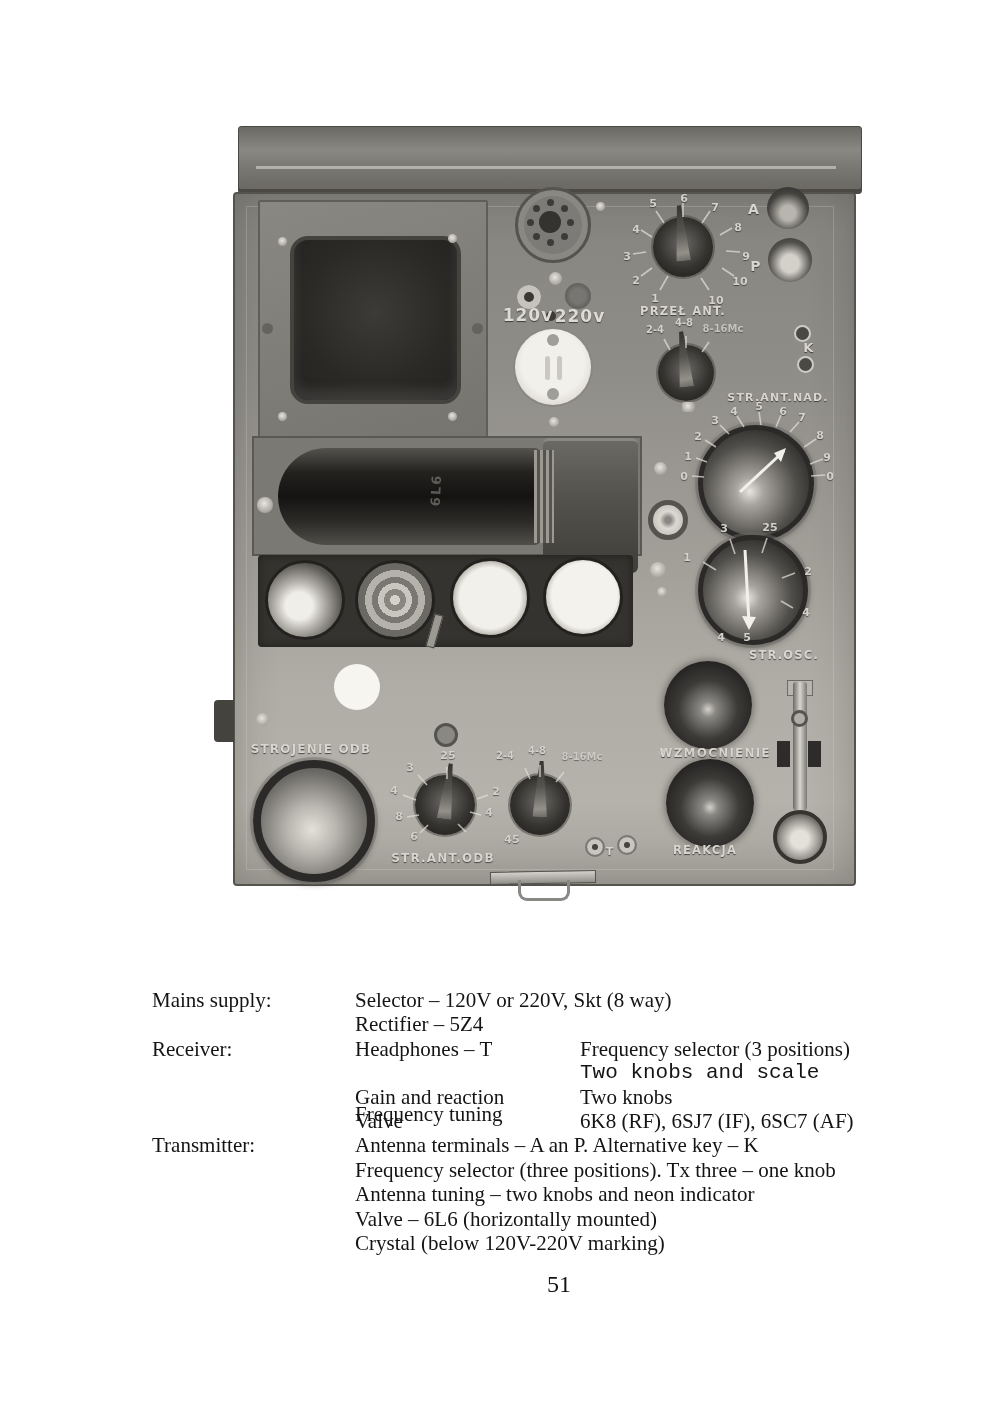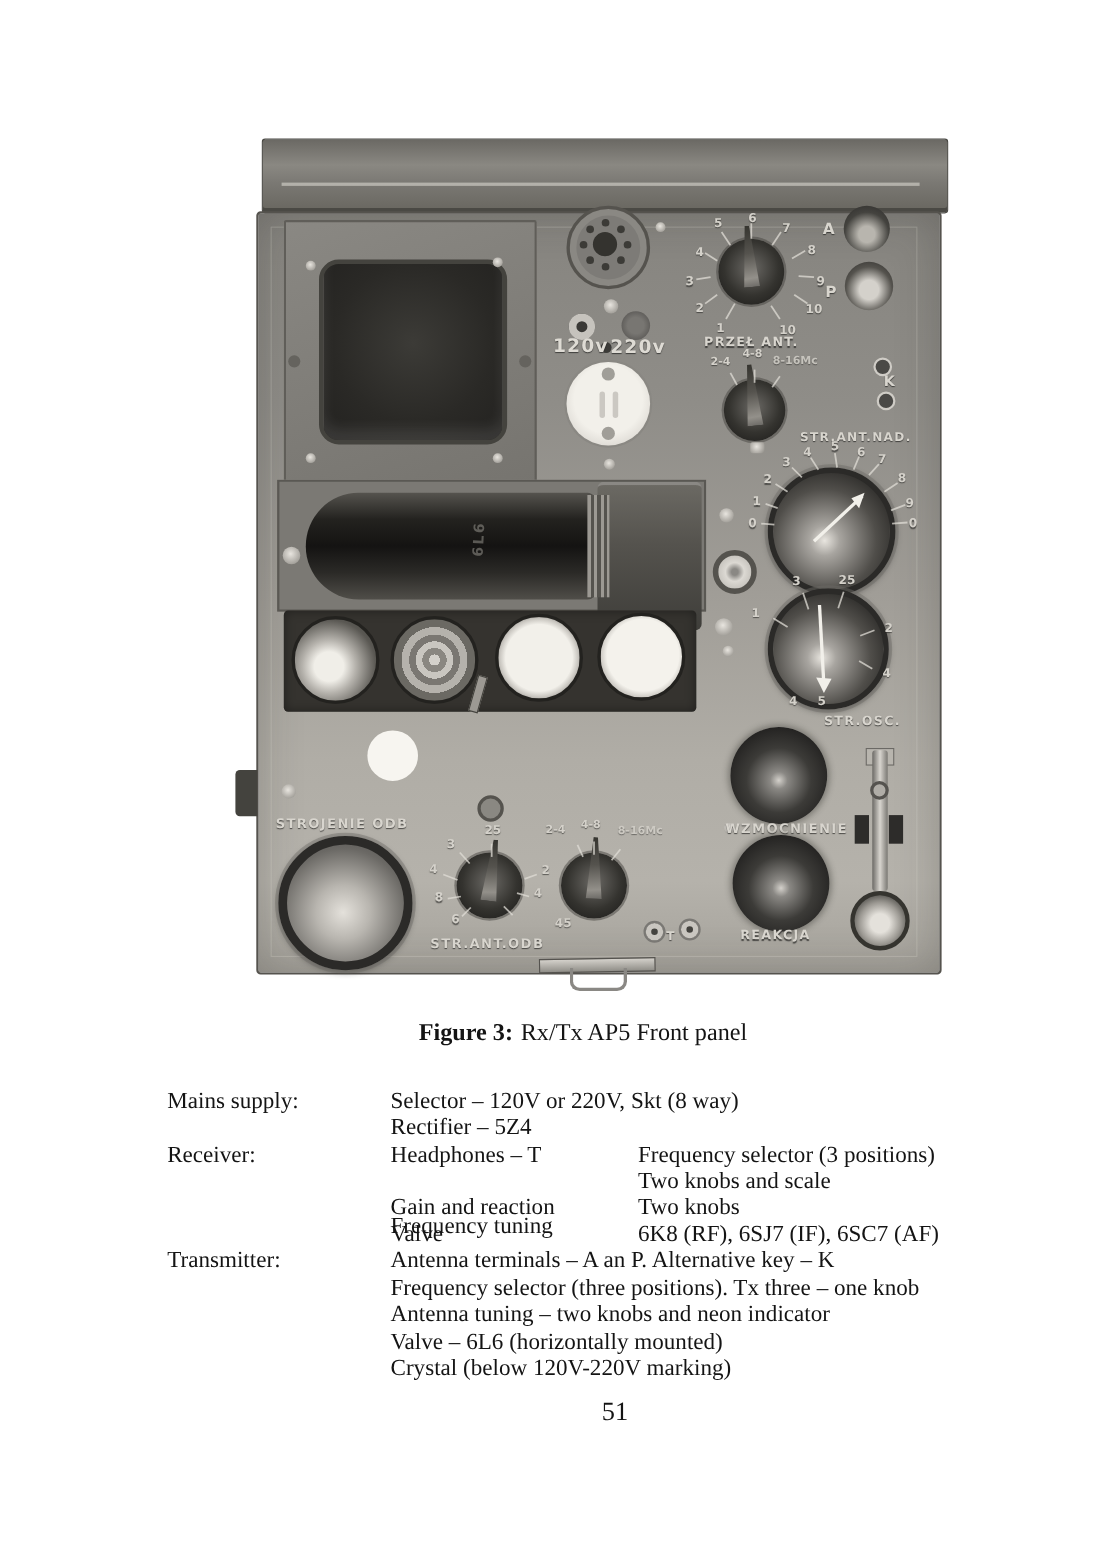--- a/index.html
+++ b/index.html
@@ -273,44 +273,41 @@
       </g>
       <g stroke="#f2f0ea" stroke-width="3" fill="#f2f0ea">
         <line x1="528" y1="374" x2="572" y2="333"></line>
         <polygon points="574,330 562,335 569,344" stroke="none"></polygon>
         <line x1="533" y1="432" x2="537" y2="505"></line>
         <polygon points="537,512 530,498 544,499" stroke="none"></polygon>
       </g>
     </svg>
   </div>
 
-  <div class="doc-line" style="left:60px;top:926px;width:940px;text-align:center;font-size:22px;white-space:normal;">
-    <span class="cap-bold">Figure 3:</span><span class="cap-rest">Rx/Tx AP5 Front panel</span>
-  </div>
 
   <div class="abs" style="left:152px;top:988px;width:760px;height:270px;">
     <div class="doc-line" style="left:0;top:0;width:760px;">
       <span class="abs" style="left:0;">Mains supply:</span>
       <span class="abs" style="left:203px;">Selector – 120V or 220V, Skt (8 way)</span>
       <span class="abs" style="left:428px;"></span>
     </div>
     <div class="doc-line" style="left:0;top:24px;width:760px;">
       <span class="abs" style="left:0;"></span>
       <span class="abs" style="left:203px;">Rectifier – 5Z4</span>
       <span class="abs" style="left:428px;"></span>
     </div>
     <div class="doc-line" style="left:0;top:49px;width:760px;">
       <span class="abs" style="left:0;">Receiver:</span>
       <span class="abs" style="left:203px;">Headphones – T</span>
       <span class="abs" style="left:428px;">Frequency selector (3 positions)</span>
     </div>
     <div class="doc-line" style="left:0;top:73px;width:760px;">
       <span class="abs" style="left:0;"></span>
       <span class="abs" style="left:203px;margin-top:41px;">Frequency tuning</span>
-      <span class="abs" style="left:428px;">Two knobs and scale</span>
+      <span class="abs" style="left:428px;font-family:Liberation Mono, monospace;">Two knobs and scale</span>
     </div>
     <div class="doc-line" style="left:0;top:97px;width:760px;">
       <span class="abs" style="left:0;"></span>
       <span class="abs" style="left:203px;">Gain and reaction</span>
       <span class="abs" style="left:428px;">Two knobs</span>
     </div>
     <div class="doc-line" style="left:0;top:121px;width:760px;">
       <span class="abs" style="left:0;"></span>
       <span class="abs" style="left:203px;">Valve</span>
       <span class="abs" style="left:428px;">6K8 (RF), 6SJ7 (IF), 6SC7 (AF)</span>

